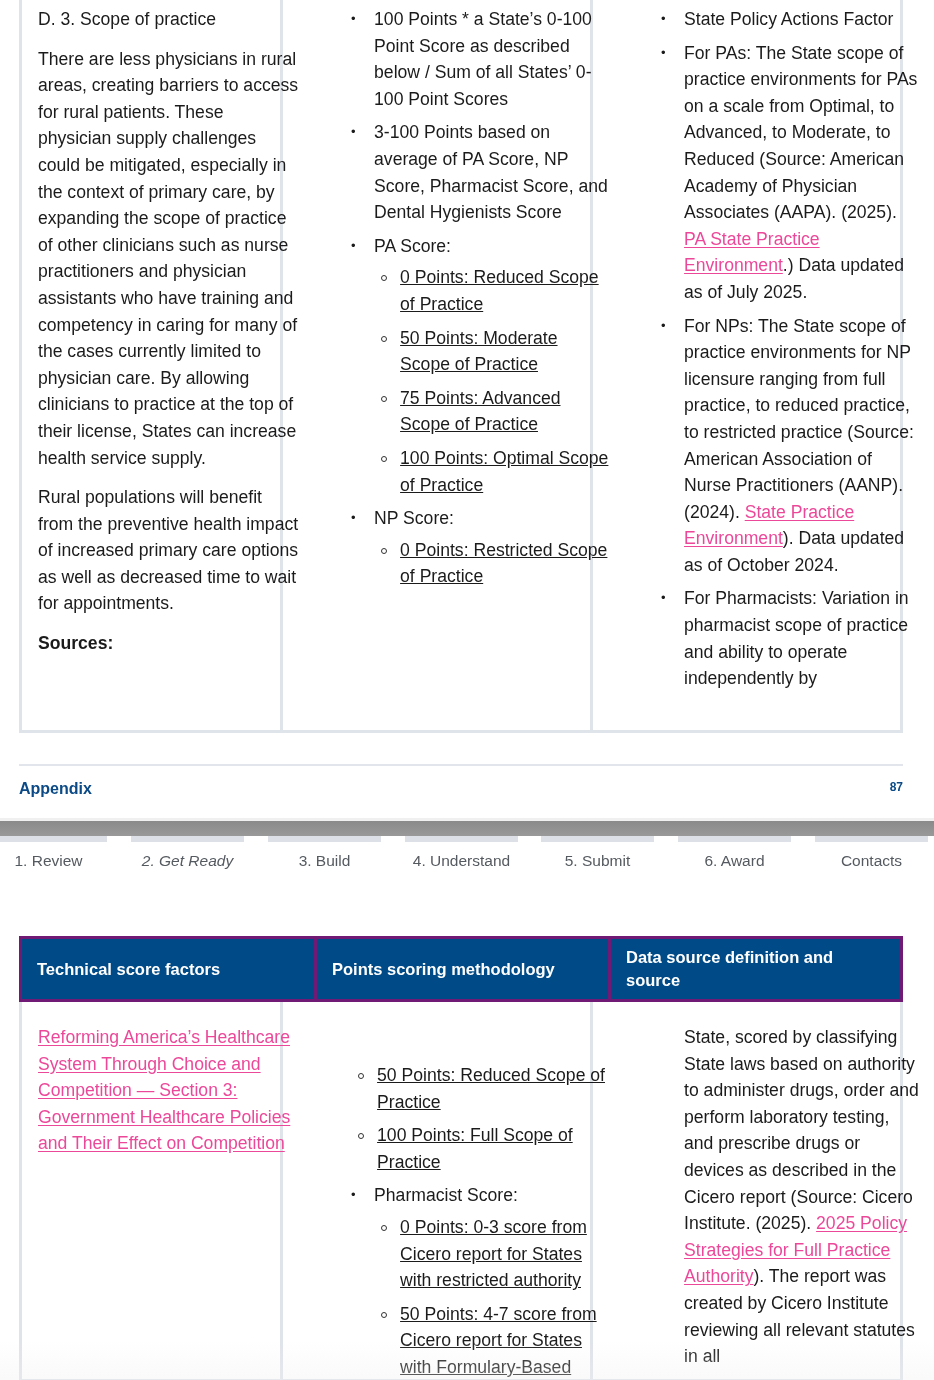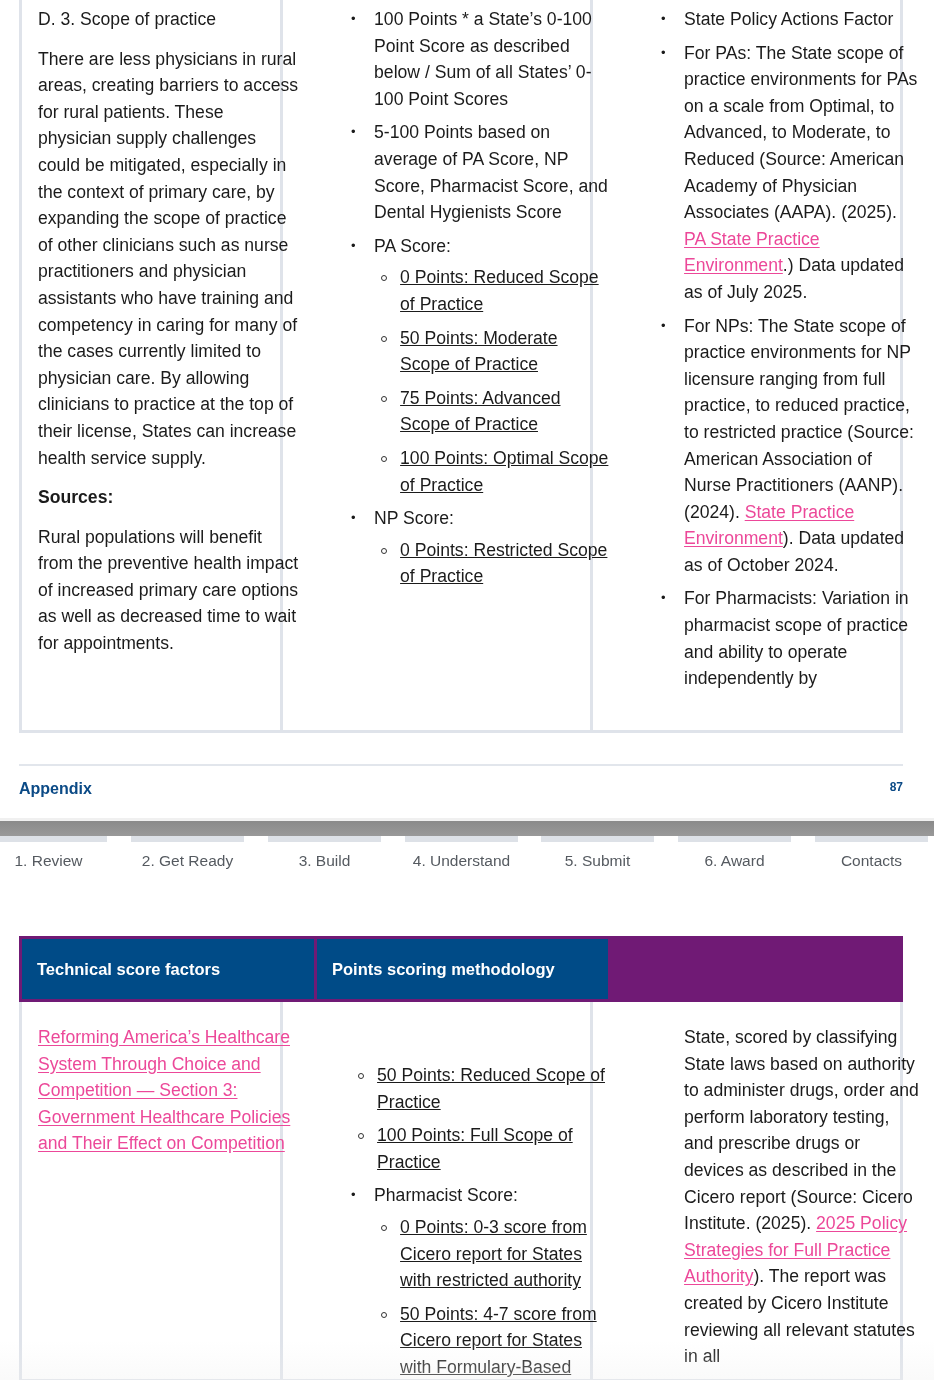--- a/index.html
+++ b/index.html
@@ -58,29 +58,29 @@
   </style>
 </head>
 <body>
 
 <div class="page page1">
   <div class="tbl">
     <div class="col c1">
       <div class="cell" style="left:16px; top:6px; width:262px;">
         <p>D. 3. Scope of practice</p>
         <p class="para-gap">There are less physicians in rural areas, creating barriers to access for rural patients. These physician supply challenges could be mitigated, especially in the context of primary care, by expanding the scope of practice of other clinicians such as nurse practitioners and physician assistants who have training and competency in caring for many of the cases currently limited to physician care. By allowing clinicians to practice at the top of their license, States can increase health service supply.</p>
+        <p class="para-gap">Rural populations will benefit from the preventive health impact of increased primary care options as well as decreased time to wait for appointments.</p>
         <p class="para-gap bold">Sources:</p>
-        <p class="para-gap">Rural populations will benefit from the preventive health impact of increased primary care options as well as decreased time to wait for appointments.</p>
       </div>
     </div>
     <div class="col c2">
       <div class="cell" style="left:20px; top:6px; width:260px;">
         <ul class="l1">
           <li>100 Points * a State’s 0-100 Point Score as described below / Sum of all States’ 0-100 Point Scores</li>
-          <li>5-100 Points based on average of PA Score, NP Score, Pharmacist Score, and Dental Hygienists Score</li>
+          <li>3-100 Points based on average of PA Score, NP Score, Pharmacist Score, and Dental Hygienists Score</li>
           <li>
             <span>PA Score:</span>
             <ul class="l2">
               <li>0 Points: Reduced Scope of Practice</li>
               <li>50 Points: Moderate Scope of Practice</li>
               <li>75 Points: Advanced Scope of Practice</li>
               <li>100 Points: Optimal Scope of Practice</li>
             </ul>
           </li>
           <li>
@@ -113,21 +113,21 @@
   <div class="footer-right">87</div>
 </div>
 
 <div class="gap-band"></div>
 
 <div class="nav">
   <div class="tab" style="left:-10px; width:117px;">
     <div class="bar"></div>
     <div class="lbl" style="left:0; right:0;">1. Review</div>
   </div>
-  <div class="tab" style="left:131px; width:113px;">
+  <div class="tab" style="left:131px; width:113px;font-style:italic;">
     <div class="bar"></div>
     <div class="lbl">2. Get Ready</div>
   </div>
   <div class="tab" style="left:268px; width:113px;">
     <div class="bar"></div>
     <div class="lbl">3. Build</div>
   </div>
   <div class="tab" style="left:405px; width:113px;">
     <div class="bar"></div>
     <div class="lbl">4. Understand</div>
@@ -142,20 +142,21 @@
   </div>
   <div class="tab" style="left:815px; width:113px;">
     <div class="bar"></div>
     <div class="lbl">Contacts</div>
   </div>
 </div>
 
 <div class="thead">
   <div class="th c1">Technical score factors</div>
   <div class="th c2">Points scoring methodology</div>
+  <div class="th c3">Data source definition and source</div>
 </div>
 
 <div class="page page2">
   <div class="tbl" style="top:166px; height:380px; border-top:none;">
     <div class="col c1">
       <div class="cell" style="left:16px; top:22px; width:262px;">
         <a class="lnk" href="#">Reforming America’s Healthcare System Through Choice and Competition — Section 3: Government Healthcare Policies and Their Effect on Competition</a>
       </div>
     </div>
     <div class="col c2">

